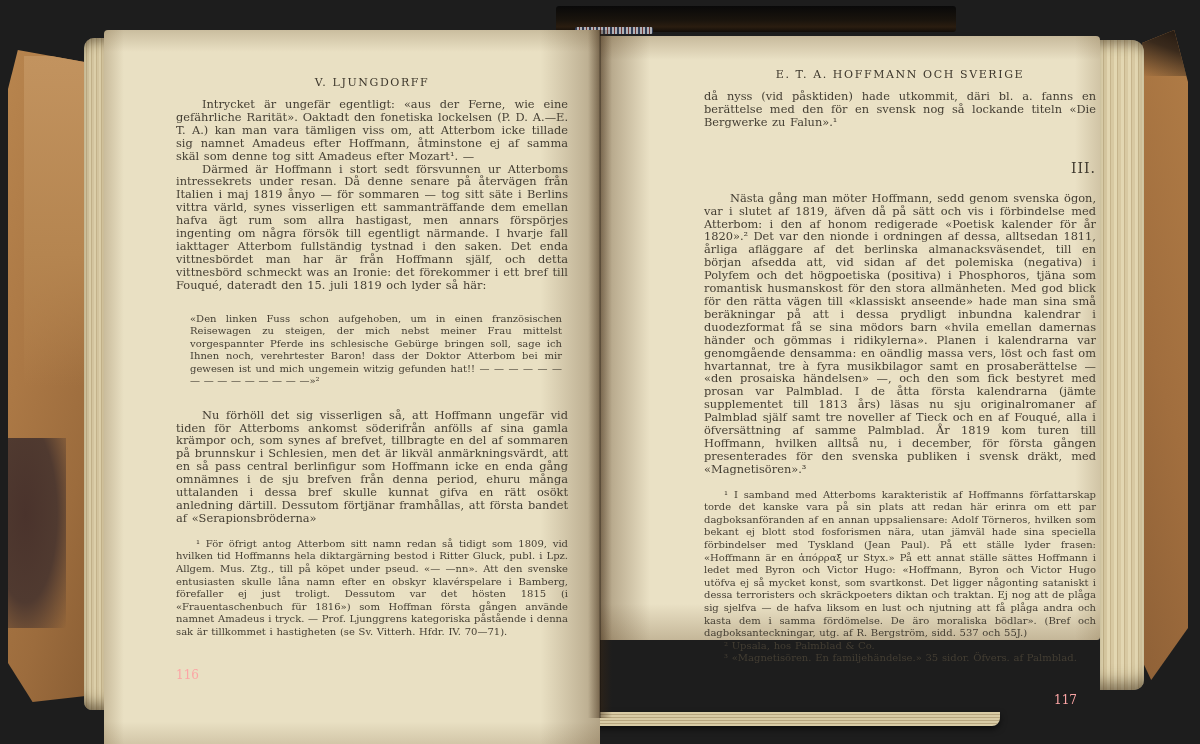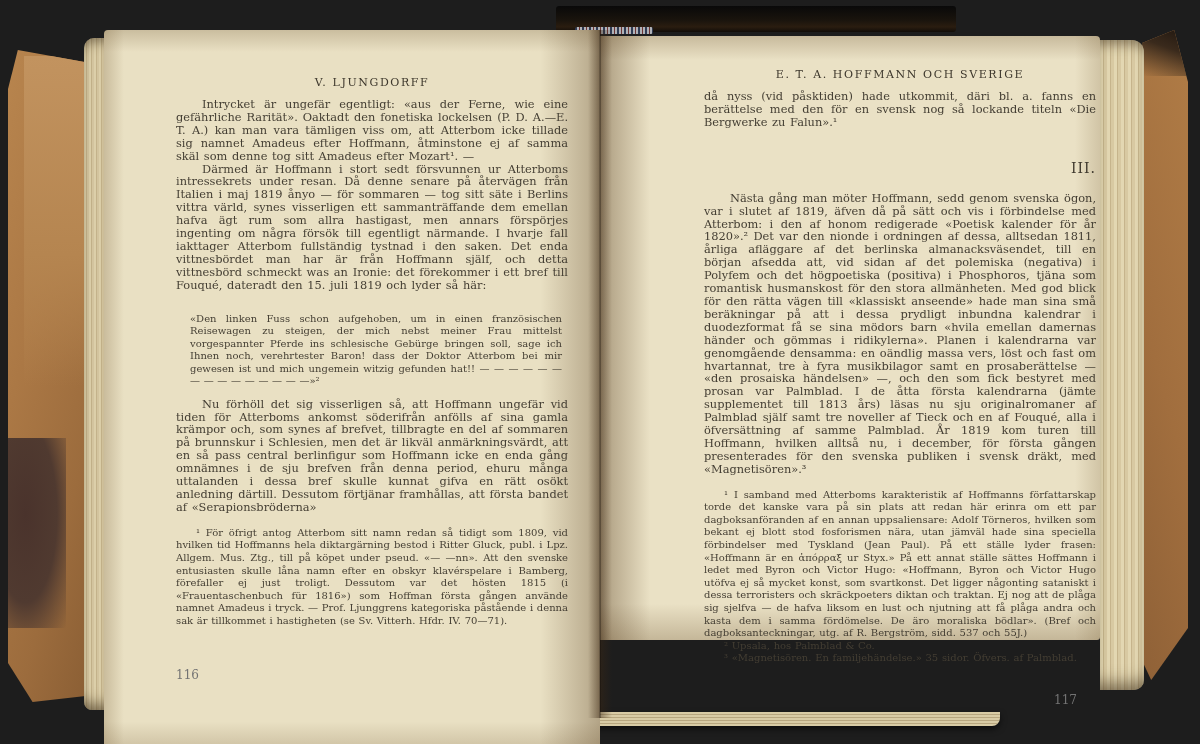--- a/index.html
+++ b/index.html
@@ -101,28 +101,28 @@
   }
   .para{
     font-size:11.4px;line-height:12.9px;text-align:justify;margin:0;
     hyphens:none;word-spacing:1px;
   }
   .para.indent{text-indent:26px;}
   .quote{
     font-size:10px;line-height:12.5px;text-align:justify;
     margin:21px 6px 0 14px;word-spacing:.5px;
   }
-  .para-after{margin-top:10px;}
+  .para-after{margin-top:21px;}
   .footnotes{margin-top:13px;font-size:10px;line-height:12.6px;text-align:justify;word-spacing:.5px;}
   .footnote{margin:0;text-indent:20px;}
   .section-head{
     text-align:right;font-size:14px;letter-spacing:1px;color:#3d372c;
     margin:31px 0 16px 0;
   }
-  .pagenum{position:absolute;font-size:12px;color:#737373;}
+  .pagenum{position:absolute;font-size:12px;color:#fca5a5;}
   .pagenum-left{left:176px;top:668px;}
   .pagenum-right{left:1054px;top:693px;}
 </style>
 </head>
 <body>
 
 <div class="book">
 
   <div class="board-top"></div>
   <div class="headband"></div>

